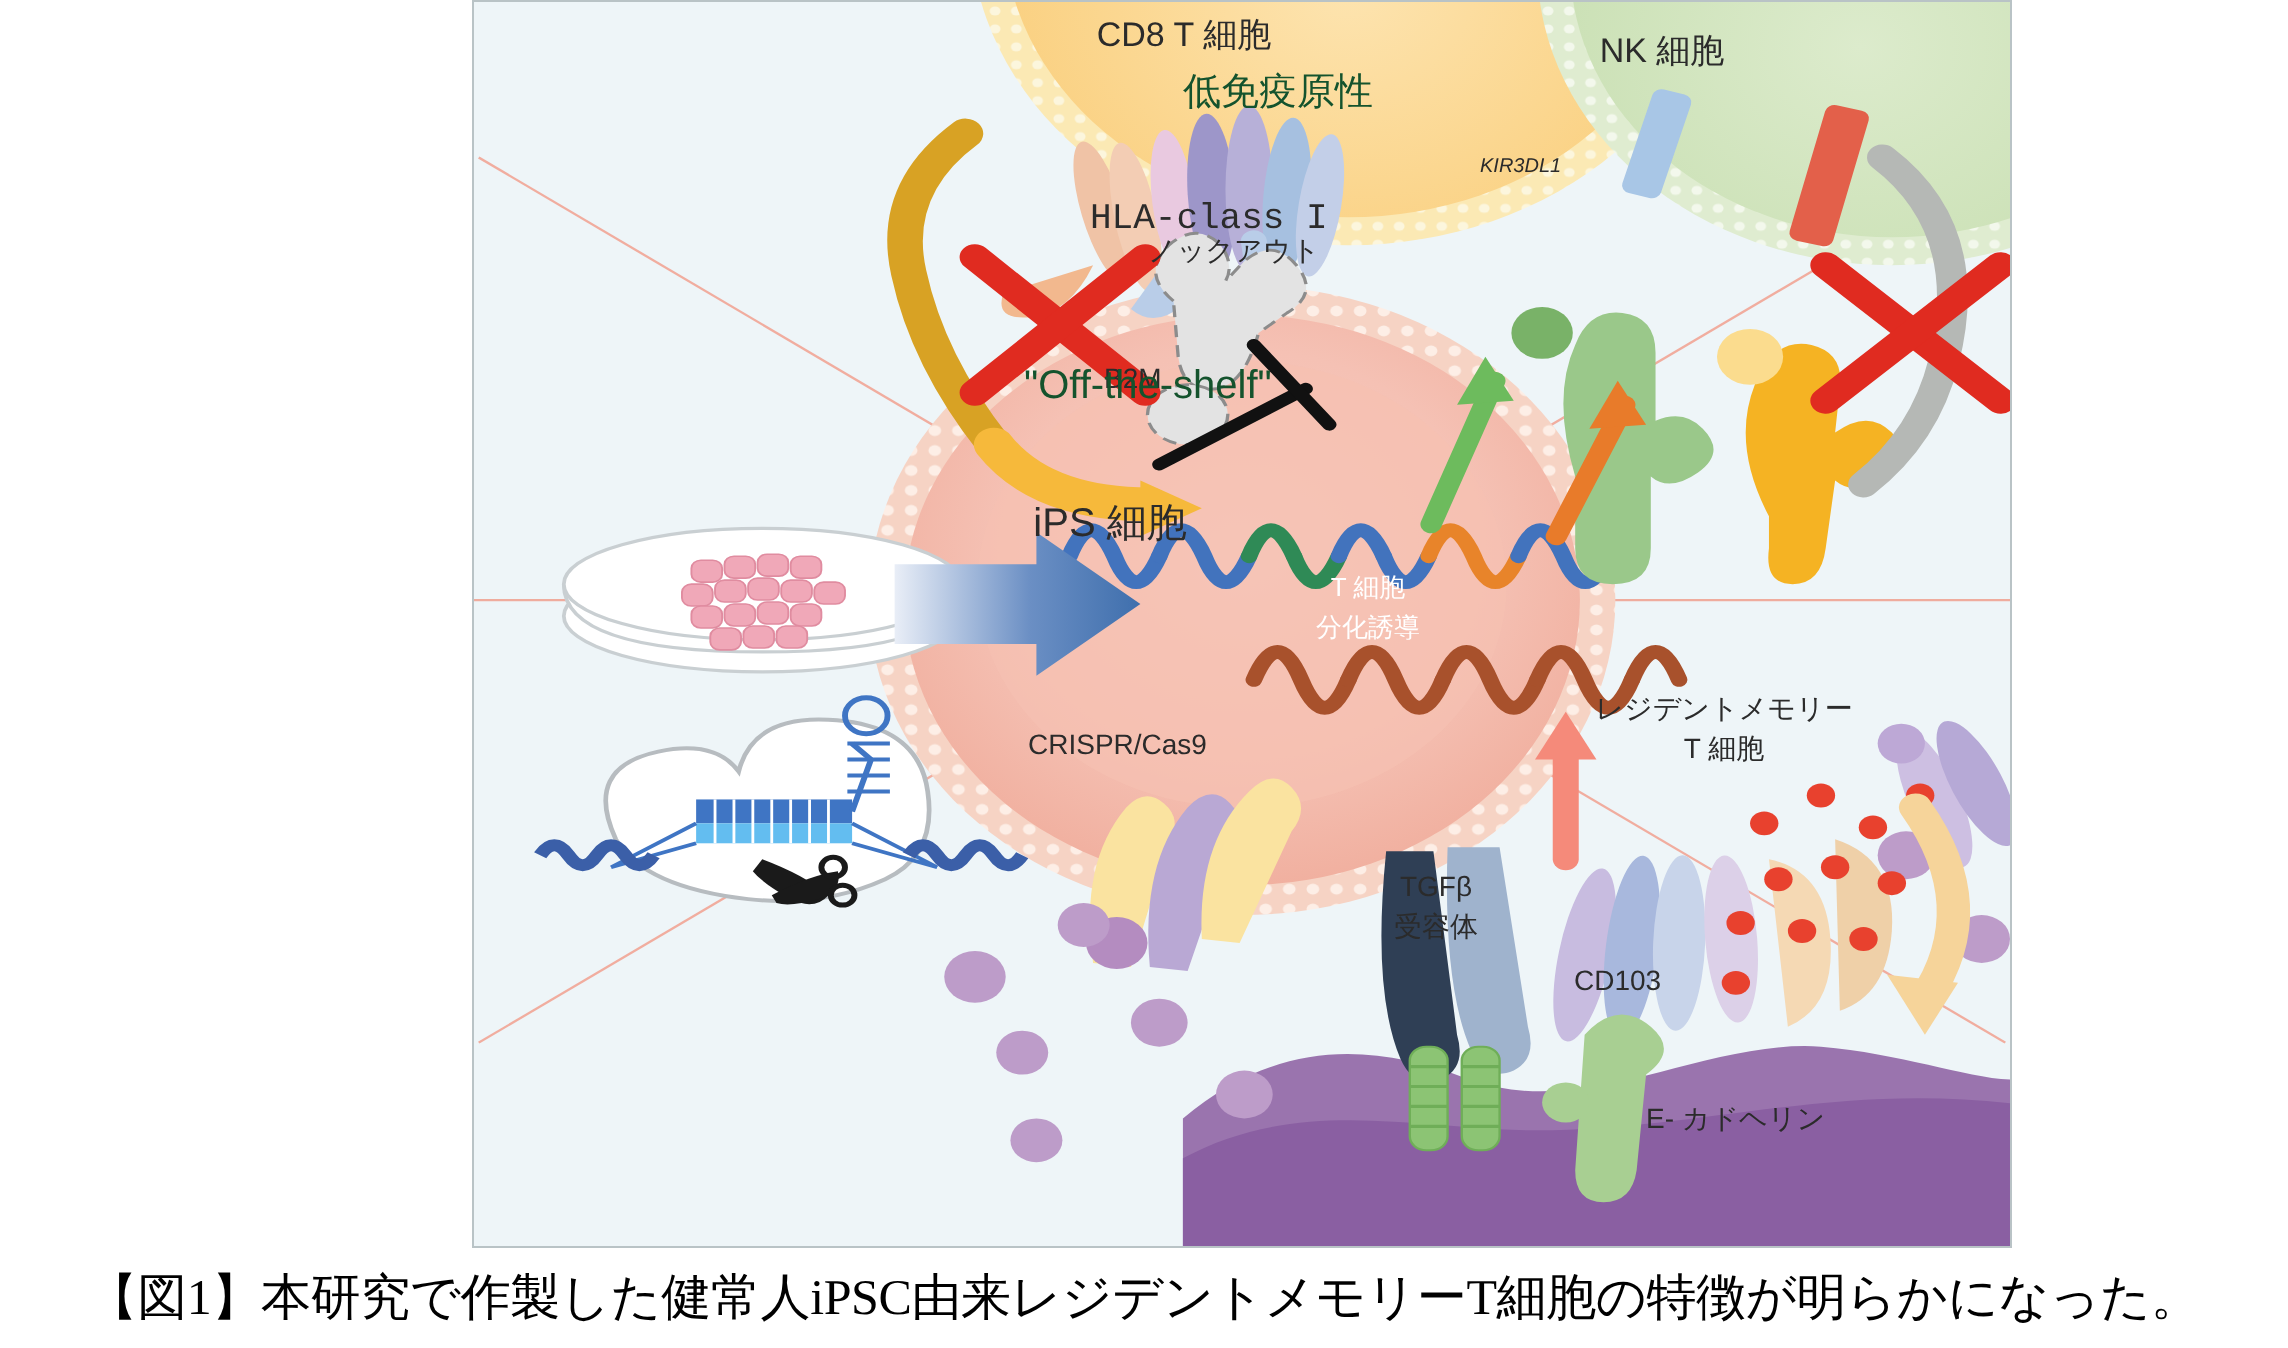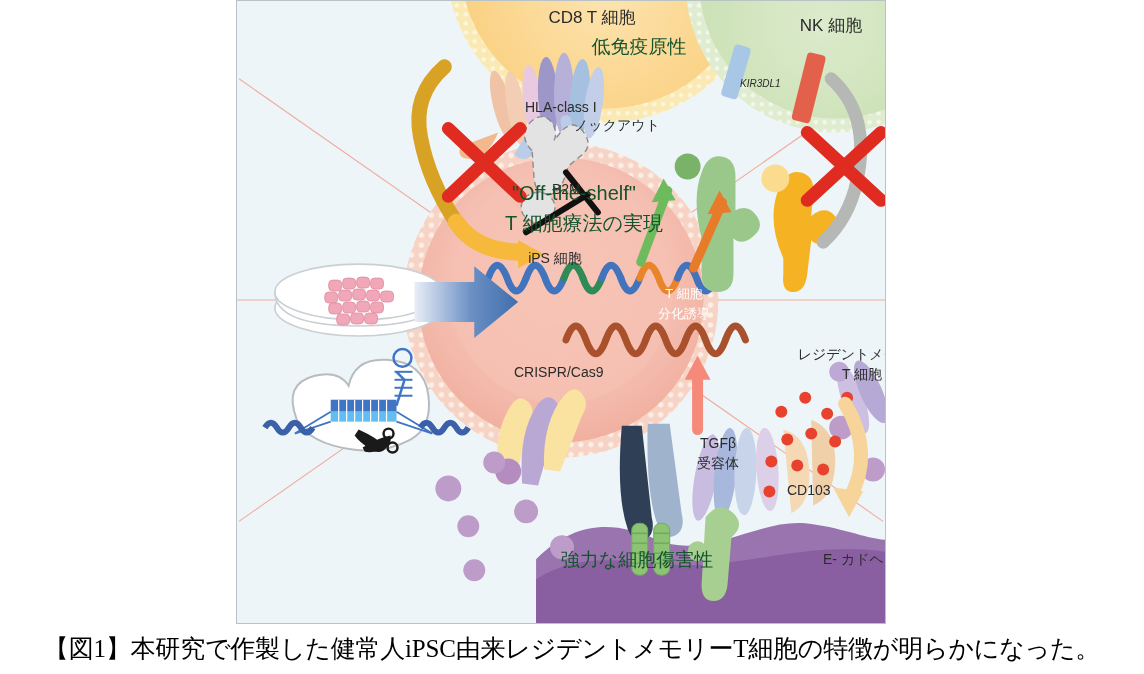--- a/index.html
+++ b/index.html
@@ -1,21 +1,21 @@
 <!DOCTYPE html>
 <html lang="ja"><head>
 <meta charset="utf-8">
 <style>
   html,body{margin:0;padding:0;background:#ffffff;}
   body{
     width:1144px;height:674px;position:relative;overflow:hidden;
     font-family:"Liberation Sans","DejaVu Sans",sans-serif;
   }
   #figure-frame{
-    position:absolute;left:236px;top:0px;width:650px;height:624px;
+    position:absolute;left:236px;top:0px;width:770px;height:624px;
     background:#eef5f8;border:1px solid #b9c3c6;box-sizing:border-box;
     overflow:hidden;
   }
   #svg-stage{position:absolute;left:0;top:0;width:100%;height:100%;display:block;}
   .lbl{position:absolute;white-space:pre;line-height:1.25;}
   .lbl-blue{color:#14532d;}
   .lbl-dark{color:#2b2b2b;}
   .lbl-white{color:#ffffff;}
   .ctr{text-align:center;transform:translateX(-50%);}
   #caption{
@@ -319,44 +319,42 @@
       </g>
     </g>
   </svg>
 
   <div class="lbl lbl-dark ctr" style="left:355px;top:6px;font-size:17px;">CD8 T 細胞</div>
 
   <div class="lbl lbl-dark ctr" style="left:594px;top:14px;font-size:17px;">NK 細胞</div>
 
   <div class="lbl lbl-blue ctr" style="left:402px;top:34px;font-size:19px;">低免疫原性</div>
 
-  <div class="lbl lbl-dark" style="left:288px;top:98px;font-size:14px;">HLA-class I</div>
+  <div class="lbl lbl-dark" style="left:308px;top:98px;font-size:18px;font-family:Liberation Mono, monospace;">HLA-class I</div>
   <div class="lbl lbl-dark" style="left:292px;top:116px;font-size:14px;margin-left:45px;">ノックアウト</div>
 
   <div class="lbl lbl-dark" style="left:283px;top:180px;font-size:14px;margin-left:32px;">B2M</div>
 
   <div class="lbl lbl-dark" style="left:503px;top:77px;font-size:10px;font-style:italic;">KIR3DL1</div>
 
   <div class="lbl lbl-blue" style="left:275px;top:180px;font-size:20px;">"Off-the-shelf"</div>
-  <div class="lbl lbl-blue" style="left:268px;top:210px;font-size:20px;">T 細胞療法の実現</div>
-
-  <div class="lbl lbl-dark ctr" style="left:318px;top:249px;font-size:14px;">iPS 細胞</div>
+
+  <div class="lbl lbl-dark ctr" style="left:318px;top:249px;font-size:20px;">iPS 細胞</div>
 
   <div class="lbl lbl-white ctr" style="left:447px;top:285px;font-size:13px;">T 細胞</div>
   <div class="lbl lbl-white ctr" style="left:447px;top:305px;font-size:13px;">分化誘導</div>
 
   <div class="lbl lbl-dark" style="left:277px;top:363px;font-size:14px;">CRISPR/Cas9</div>
 
   <div class="lbl lbl-dark ctr" style="left:625px;top:345px;font-size:14px;">レジデントメモリー</div>
   <div class="lbl lbl-dark ctr" style="left:625px;top:365px;font-size:14px;">T 細胞</div>
 
   <div class="lbl lbl-dark ctr" style="left:481px;top:434px;font-size:14px;">TGFβ</div>
   <div class="lbl lbl-dark ctr" style="left:481px;top:454px;font-size:14px;text-align:right;">受容体</div>
 
   <div class="lbl lbl-dark" style="left:550px;top:481px;font-size:14px;">CD103</div>
 
   <div class="lbl lbl-dark" style="left:586px;top:550px;font-size:14px;">E- カドヘリン</div>
 
-  <div class="lbl lbl-blue ctr" style="left:400px;top:547px;font-size:19px;">強力な細胞傷害性</div>
 
 </div>
 
 <div id="caption">【図1】本研究で作製した健常人iPSC由来レジデントメモリーT細胞の特徴が明らかになった。</div>
 
 </body></html>

